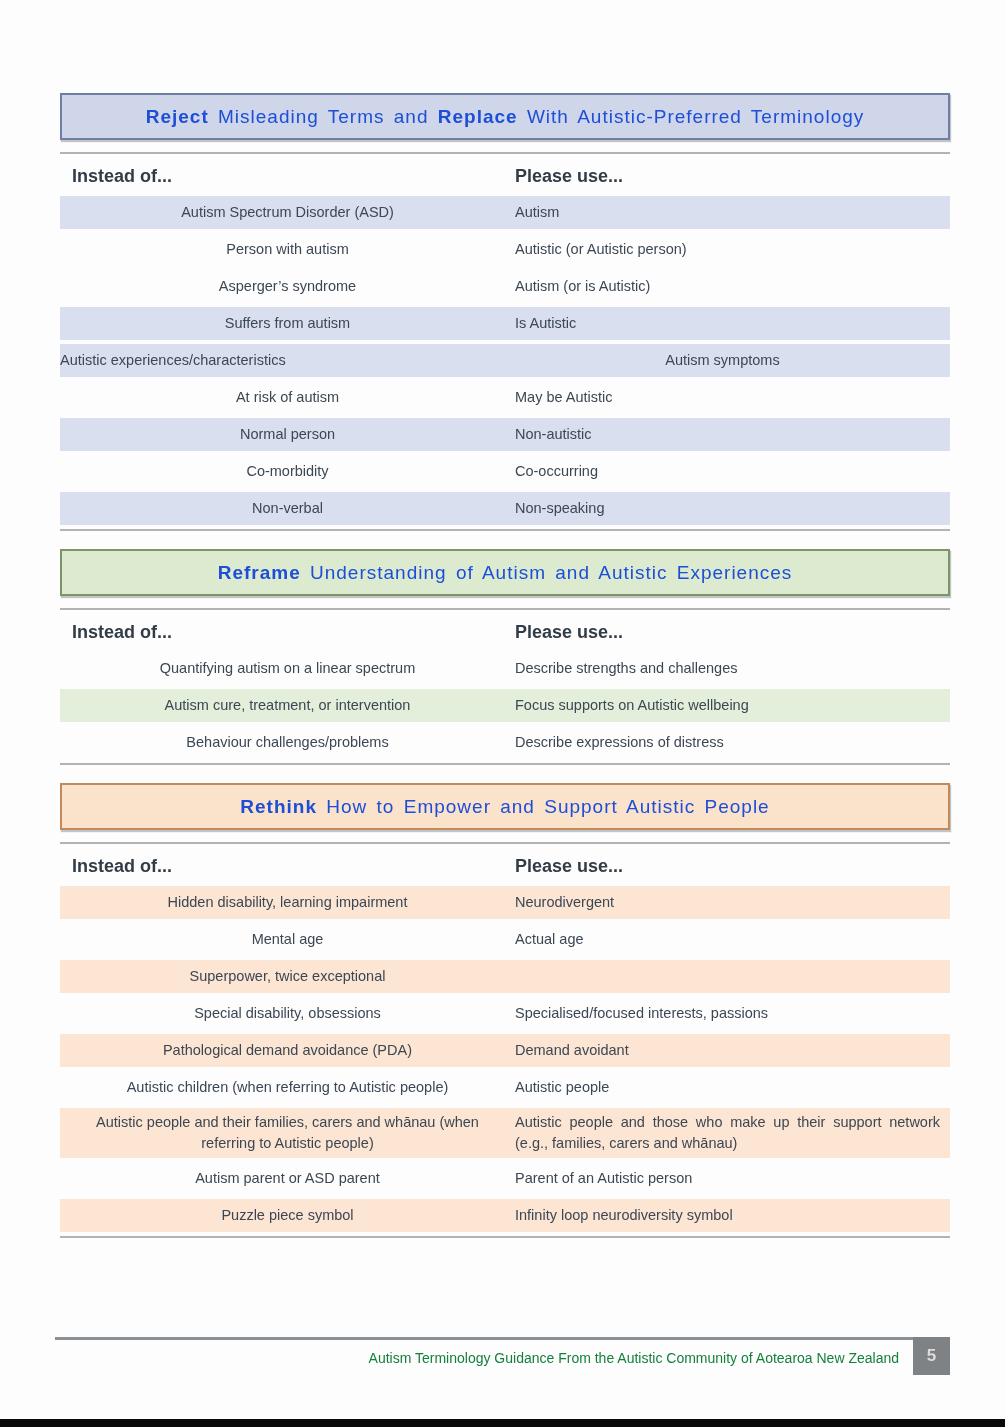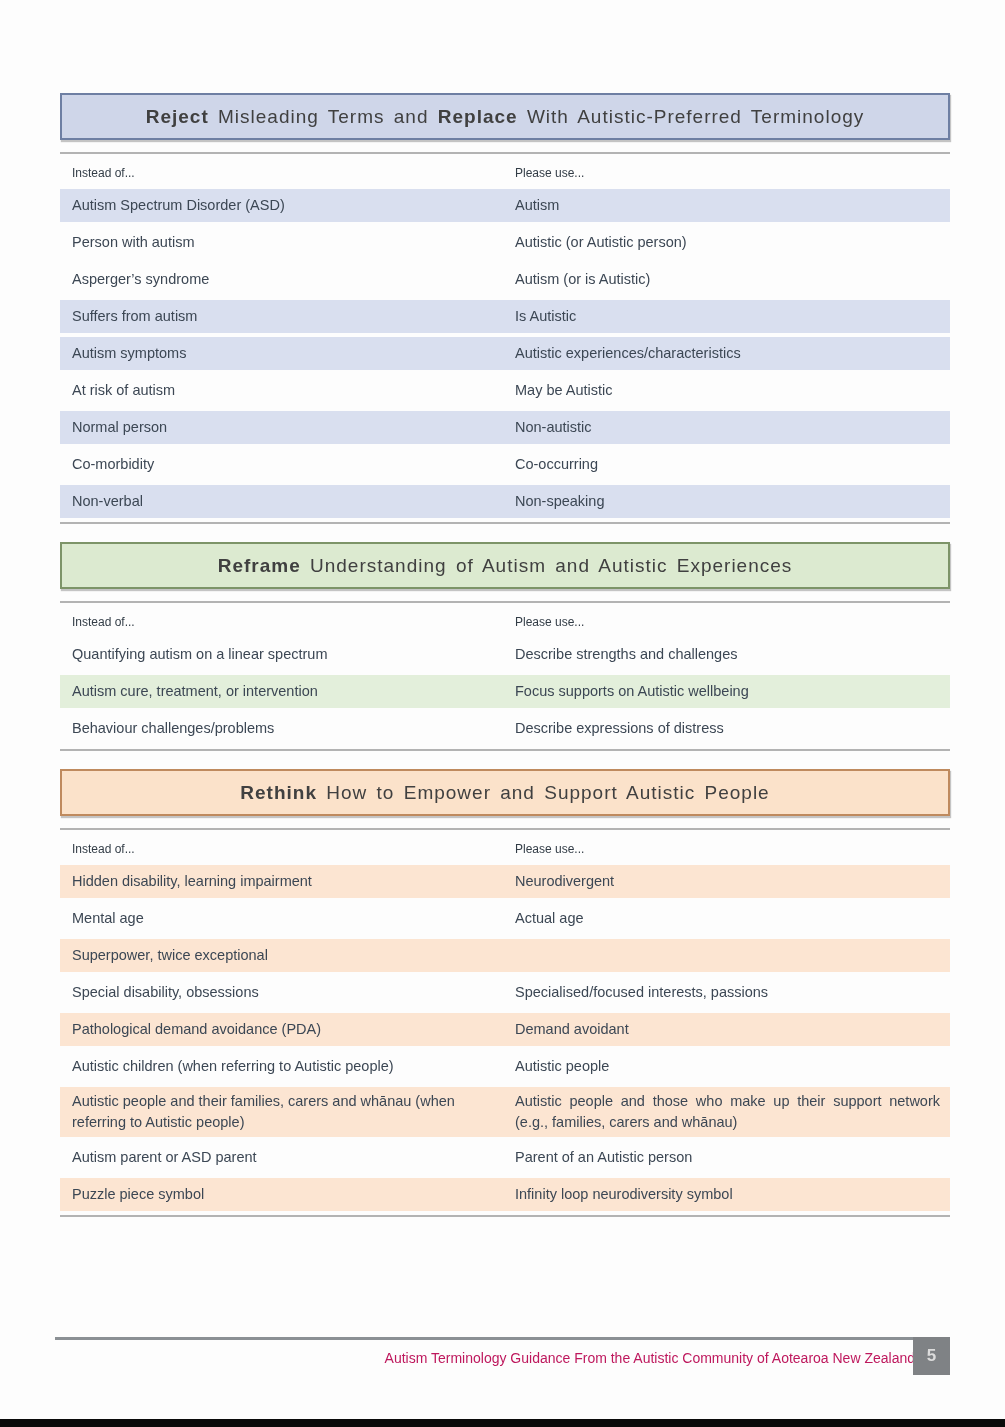--- a/index.html
+++ b/index.html
@@ -15,52 +15,52 @@
 
   .section { margin-bottom:18px; --hbg:#eee; --hborder:#999; --rbg:#f5f5f5; }
   .section-header {
     height:43px;
     background:var(--hbg);
     border:2px solid var(--hborder);
     box-shadow:1px 2px 1px rgba(90,90,90,.35);
     display:flex; align-items:center; justify-content:center;
   }
   .section-title {
-    margin:0; font-size:19px; font-weight:normal; color:#404040;
+    margin:0; font-size:19px; font-weight:normal; color:#1d4ed8;
     letter-spacing:1px; word-spacing:3px;
   }
   .section-title b { font-weight:bold; }
 
   .table-rule { height:2px; background:#b3b3b3; margin-top:12px; }
   .table-rule.bottom { margin-top:2px; }
 
   .col-headers { display:flex; padding:12px 0 9px 0; }
-  .col-header { font-size:12px; font-weight:normal; color:#323c46; }
+  .col-header { font-size:18px; font-weight:bold; color:#323c46; }
   .col-header.left { width:443px; padding-left:12px; flex:0 0 auto; }
   .col-header.right { flex:1; }
 
   .t-row {
     display:flex; align-items:center;
     min-height:33px; margin-bottom:4px;
   }
   .t-row.shaded { background:var(--rbg); }
   .cell {
     font-size:14.5px; color:#3c4754; line-height:1.45;
-    padding-top:4px; padding-bottom:4px; box-sizing:border-box;
+    padding-top:4px; padding-bottom:4px; box-sizing:border-box;text-align:center;
   }
   .cell.left { width:455px; padding-left:12px; padding-right:12px; flex:0 0 auto; }
   .cell.right { flex:1; padding-right:10px; text-align:justify; }
 
   .footer-rule {
     position:absolute; left:55px; top:1337px;
     width:858px; height:3px; background:#8b9094;
   }
   .footer-text {
-    position:absolute; right:90px; top:1350px;
-    font-size:14px; color:#be185d;
+    position:absolute; right:106px; top:1350px;
+    font-size:14px; color:#15803d;
   }
   .page-badge {
     position:absolute; left:913px; top:1337px;
     width:37px; height:38px;
     background:#7f8285; color:#dcdcdc;
     display:flex; align-items:center; justify-content:center;
     font-size:17px; font-weight:bold;
   }
   .bottom-bar {
     position:absolute; left:0; bottom:0;
@@ -93,22 +93,22 @@
             </div>
             <div class="t-row">
               <div class="cell left">Asperger’s syndrome</div>
               <div class="cell right">Autism (or is Autistic)</div>
             </div>
             <div class="t-row shaded">
               <div class="cell left">Suffers from autism</div>
               <div class="cell right">Is Autistic</div>
             </div>
             <div class="t-row shaded">
+              <div class="cell right">Autistic experiences/characteristics</div>
               <div class="cell left">Autism symptoms</div>
-              <div class="cell right">Autistic experiences/characteristics</div>
             </div>
             <div class="t-row">
               <div class="cell left">At risk of autism</div>
               <div class="cell right">May be Autistic</div>
             </div>
             <div class="t-row shaded">
               <div class="cell left">Normal person</div>
               <div class="cell right">Non-autistic</div>
             </div>
             <div class="t-row">

